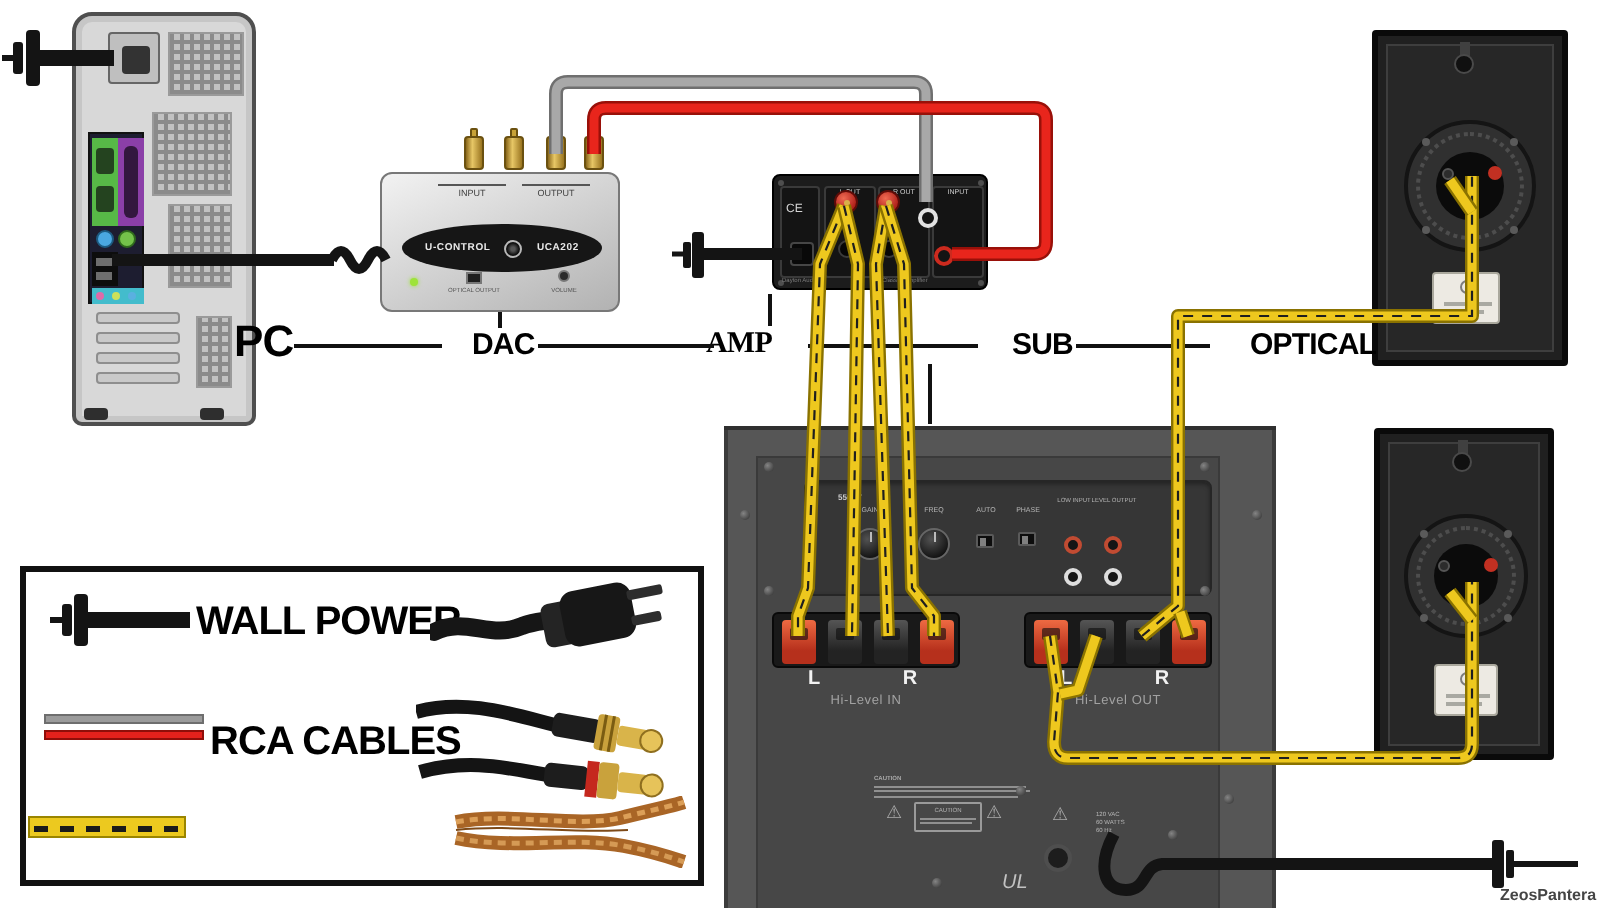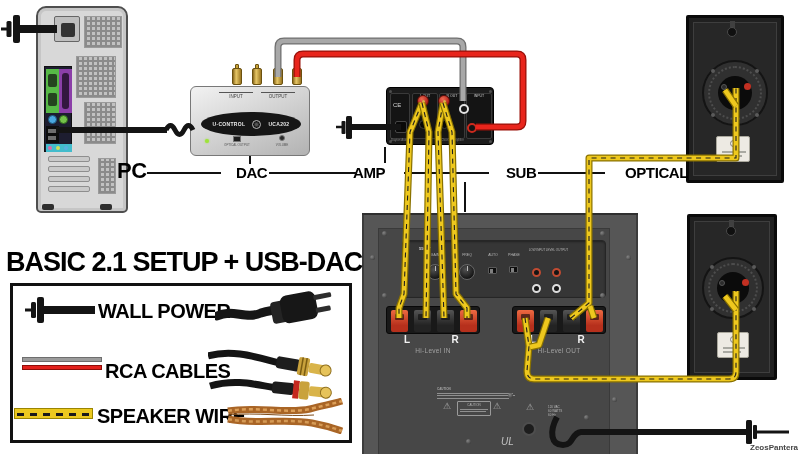--- a/index.html
+++ b/index.html
@@ -371,25 +371,24 @@
     </div>
     <div class="spk-label" style="left:27px;top:115px;width:32px;">
       <u style="left:12px;"></u>
         <i style="top:14px;width:22px;"></i>
         <i style="top:18px;width:18px;"></i>
     </div>
   </div>
 
   <div class="flow-lbl" style="left:117px;top:158px;font-size:22px;">PC</div>
   <div class="flow-lbl" style="left:236px;top:164px;">DAC</div>
-  <div class="flow-lbl" style="left:353px;top:164px;">AMP</div>
+  <div class="flow-lbl" style="left:353px;top:164px;font-family:Liberation Serif, serif;">AMP</div>
   <div class="flow-lbl" style="left:506px;top:164px;">SUB</div>
   <div class="flow-lbl" style="left:625px;top:164px;">OPTICAL</div>
 
-  <div class="legend-title">BASIC 2.1 SETUP + USB-DAC</div>
   <div class="legend-box">
 
     <svg class="ab" style="left:11px;top:8px;" width="74" height="32">
       <path d="M1,16 H8" stroke="#141414" stroke-width="3" fill="none"></path>
       <rect x="7" y="8" width="5" height="16" rx="1.5" fill="#141414"></rect>
       <rect x="13" y="3" width="7" height="26" rx="2" fill="#141414"></rect>
       <path d="M20,16 H71" stroke="#141414" stroke-width="8" fill="none"></path>
     </svg>
     <div class="legend-lbl" style="left:85px;top:14px;">WALL POWER</div>
     <svg class="ab" style="left:202px;top:0px;" width="125" height="46">
@@ -421,21 +420,20 @@
         <rect x="85" y="37" width="6" height="18" fill="#c5281e"></rect>
         <rect x="91" y="37" width="10" height="18" rx="2" fill="#c9a23c"></rect>
         <rect x="101" y="41" width="15" height="10" rx="2" fill="#d9b44a"></rect>
         <circle cx="118" cy="46" r="5.5" fill="#e6c35a" stroke="#8f6f1f" stroke-width="1"></circle>
       </g>
     </svg>
 
     <div class="sw-swatch" style="left:1px;top:122px;">
         <i></i>
       </div>
-    <div class="legend-lbl" style="left:84px;top:119px;">SPEAKER WIRE</div>
     <svg class="ab" style="left:213px;top:112px;" width="118" height="36">
       <path d="M2,13 C28,8 62,16 84,11 C100,7 110,5 116,3" stroke="#a96526" stroke-width="7" fill="none"></path>
       <path d="M2,13 C28,8 62,16 84,11 C100,7 110,5 116,3" stroke="#dc9f58" stroke-width="2.5" fill="none" stroke-dasharray="4 3"></path>
       <path d="M2,21 C30,27 60,20 86,25 C102,28 110,31 116,33" stroke="#a96526" stroke-width="7" fill="none"></path>
       <path d="M2,21 C30,27 60,20 86,25 C102,28 110,31 116,33" stroke="#d59a55" stroke-width="2.5" fill="none" stroke-dasharray="4 3"></path>
       <path d="M2,17 C30,14 60,19 88,17" stroke="#7e4a18" stroke-width="1" fill="none"></path>
     </svg>
   </div>
 
   <div class="watermark">ZeosPantera</div>

